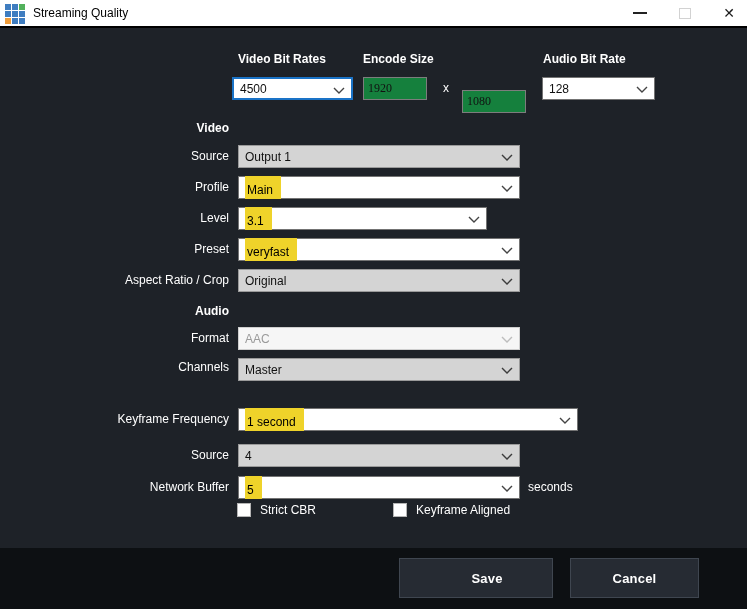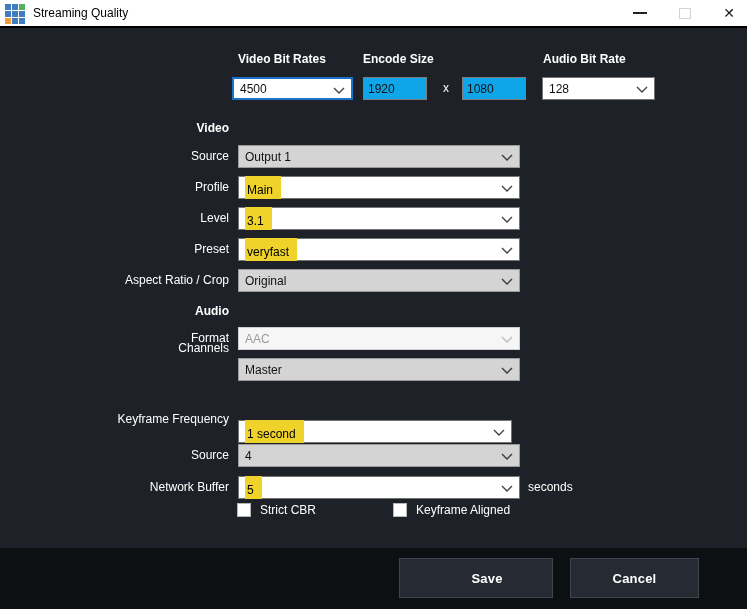--- a/index.html
+++ b/index.html
@@ -32,21 +32,21 @@
   .toplabel{position:absolute;color:var(--text-light);font-size:12px;font-weight:bold;}
 
   .dd{position:absolute;height:23px;display:flex;align-items:center;padding-left:6px;padding-right:22px;font-size:12px;color:#111;cursor:default;}
   .dd .chev{position:absolute;right:6px;top:8px;}
   .dd-gray{background:var(--dd-gray);border:1px solid #9a9a9a;}
   .dd-white{background:var(--dd-white);border:1px solid #737373;}
   .dd-focus{background:var(--dd-white);border:2px solid var(--focus-border);}
   .dd-disabled{background:var(--dd-disabled);border:1px solid #cfcfcf;color:#9a9a9a;}
   .hl{background:var(--highlight);padding:7px 8px 2px 2px;color:#000;}
 
-  .txt{position:absolute;height:23px;border:1px solid #7d7d7d;background:#0ea5e9;color:#111;font-size:12px;padding:0 4px;font-family:Liberation Sans, sans-serif;}
+  .txt{position:absolute;height:23px;border:1px solid #7d7d7d;background:#15803d;color:#111;font-size:12px;padding:0 4px;font-family:Liberation Serif, serif;}
 
   .chkrow{position:absolute;display:flex;align-items:center;gap:9px;}
   .chk{width:14px;height:14px;background:#fff;border:1px solid #b5b5b5;display:block;}
   .chklabel{color:var(--text-light);font-size:12px;}
 
   
   .footer{position:absolute;left:0;top:548px;width:747px;height:61px;background:var(--footer-bg);}
   .fbtn{position:absolute;top:10px;height:40px;background:var(--button-bg);border:1px solid var(--button-border);color:#fff;font-size:13px;font-weight:bold;font-family:"Liberation Sans",sans-serif;letter-spacing:.2px;}
 </style>
 </head>
@@ -79,21 +79,21 @@
   <span class="toplabel" style="left:543px;top:52px;">Audio Bit Rate</span>
 
   <div class="dd dd-focus" style="left:232px;top:77px;width:121px;">
     <span>4500</span>
     <svg class="chev" width="12" height="8">
         <polyline points="1,1 6,6 11,1" fill="none" stroke="#444" stroke-width="1.4"></polyline>
       </svg>
   </div>
   <input class="txt" style="left: 363px; top: 77px; width: 64px;" value="1920">
   <span class="flabel" style="left:443px;top:77px;">x</span>
-  <input class="txt" style="left: 462px; top: 77px; width: 64px;" value="1080">
+  <input class="txt" style="left: 462px; top: 90px; width: 64px;" value="1080">
   <div class="dd dd-white" style="left:542px;top:77px;width:113px;">
     <span>128</span>
     <svg class="chev" width="12" height="8">
         <polyline points="1,1 6,6 11,1" fill="none" stroke="#444" stroke-width="1.4"></polyline>
       </svg>
   </div>
 
   <span class="sec-header" style="top:121px;">Video</span>
 
   <span class="flabel col-label" style="top:145px;">Source</span>
@@ -106,21 +106,21 @@
 
   <span class="flabel col-label" style="top:176px;">Profile</span>
   <div class="dd dd-white" style="left:238px;top:176px;width:282px;">
     <span class="hl">Main</span>
     <svg class="chev" width="12" height="8">
         <polyline points="1,1 6,6 11,1" fill="none" stroke="#444" stroke-width="1.4"></polyline>
       </svg>
   </div>
 
   <span class="flabel col-label" style="top:207px;">Level</span>
-  <div class="dd dd-white" style="left:238px;top:207px;width:282px;">
+  <div class="dd dd-white" style="left:238px;top:207px;width:249px;">
     <span class="hl">3.1</span>
     <svg class="chev" width="12" height="8">
         <polyline points="1,1 6,6 11,1" fill="none" stroke="#444" stroke-width="1.4"></polyline>
       </svg>
   </div>
 
   <span class="flabel col-label" style="top:238px;">Preset</span>
   <div class="dd dd-white" style="left:238px;top:238px;width:282px;">
     <span class="hl">veryfast</span>
     <svg class="chev" width="12" height="8">
@@ -139,30 +139,30 @@
   <span class="sec-header" style="top:304px;">Audio</span>
 
   <span class="flabel col-label" style="top:327px;">Format</span>
   <div class="dd dd-disabled" style="left:238px;top:327px;width:282px;">
     <span>AAC</span>
     <svg class="chev" width="12" height="8">
         <polyline points="1,1 6,6 11,1" fill="none" stroke="#bdbdbd" stroke-width="1.4"></polyline>
       </svg>
   </div>
 
-  <span class="flabel col-label" style="top:337px;">Channels</span>
+  <span class="flabel col-label" style="top:356px;">Channels</span>
   <div class="dd dd-gray" style="left:238px;top:358px;width:282px;">
     <span>Master</span>
     <svg class="chev" width="12" height="8">
         <polyline points="1,1 6,6 11,1" fill="none" stroke="#3c3c3c" stroke-width="1.4"></polyline>
       </svg>
   </div>
 
   <span class="flabel col-label" style="top:408px;">Keyframe Frequency</span>
-  <div class="dd dd-white" style="left:238px;top:420px;width:274px;">
+  <div class="dd dd-white" style="left:238px;top:408px;width:340px;">
     <span class="hl">1 second</span>
     <svg class="chev" width="12" height="8">
         <polyline points="1,1 6,6 11,1" fill="none" stroke="#444" stroke-width="1.4"></polyline>
       </svg>
   </div>
 
   <span class="flabel col-label" style="top:444px;">Source</span>
   <div class="dd dd-gray" style="left:238px;top:444px;width:282px;">
     <span>4</span>
     <svg class="chev" width="12" height="8">

